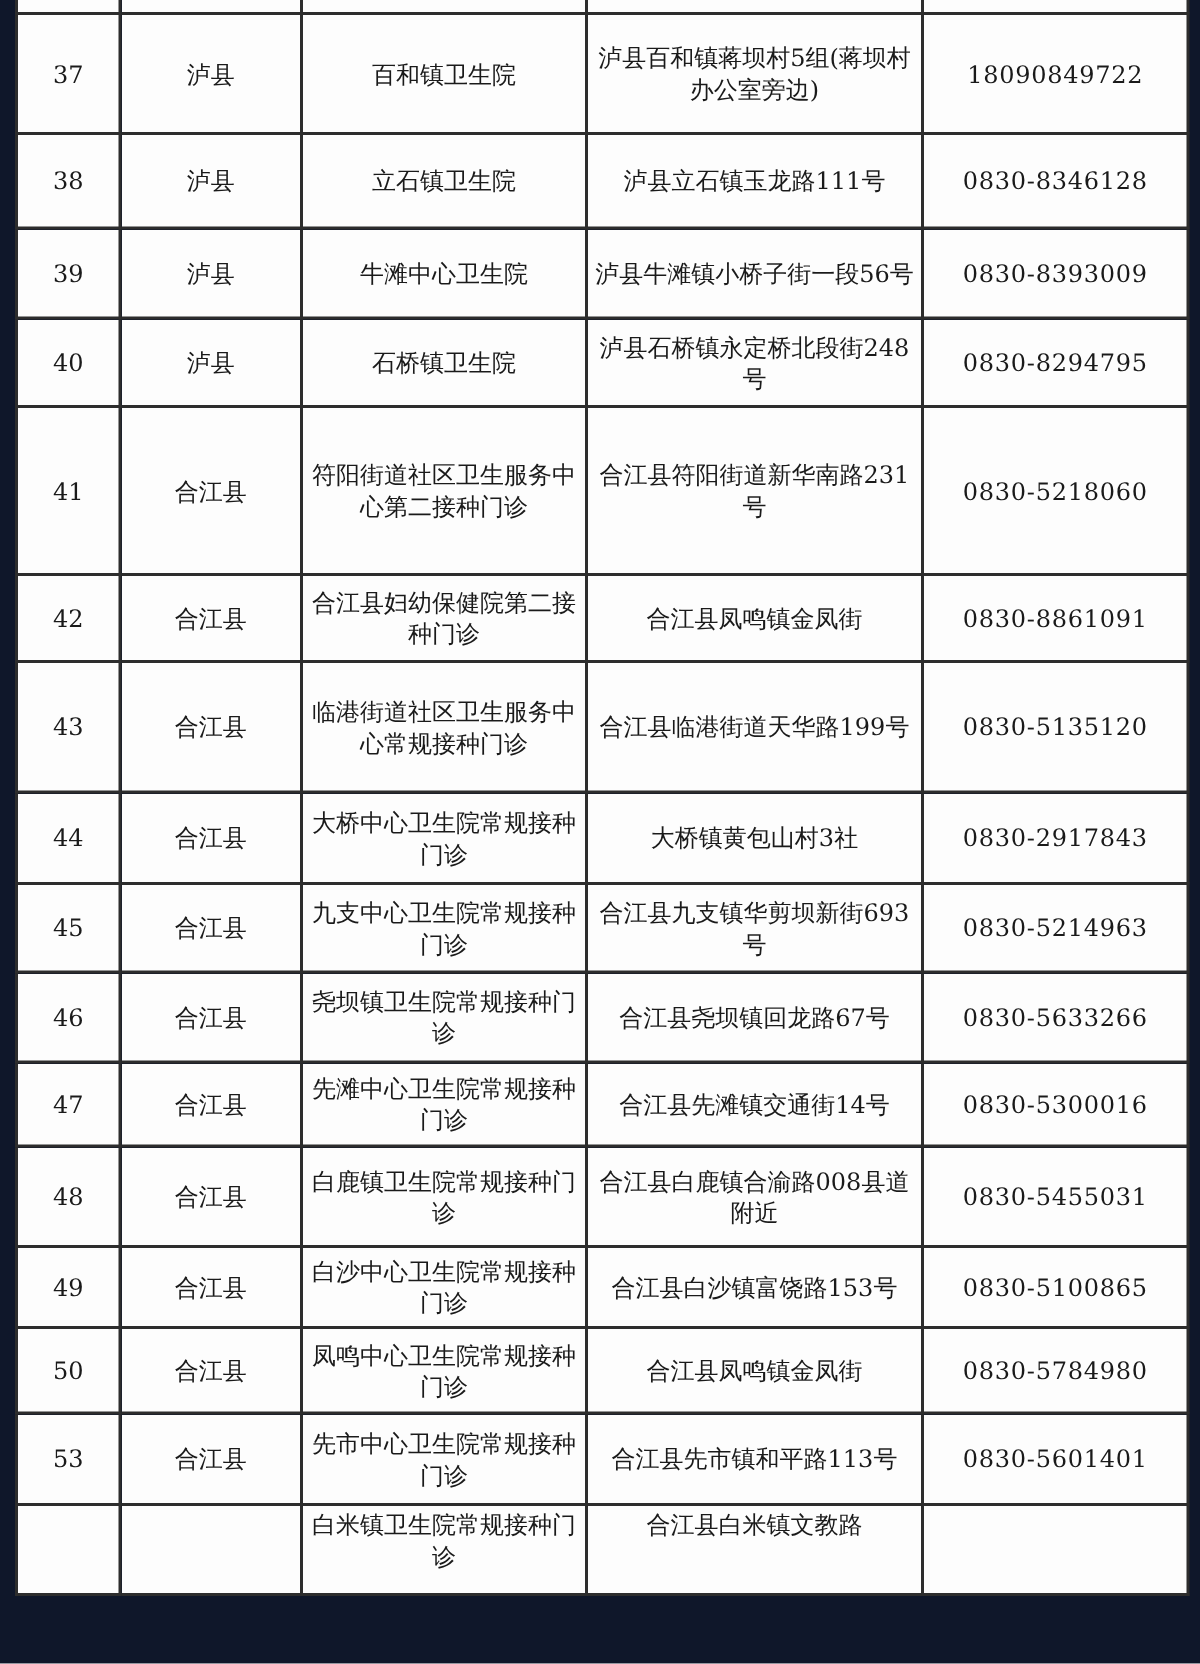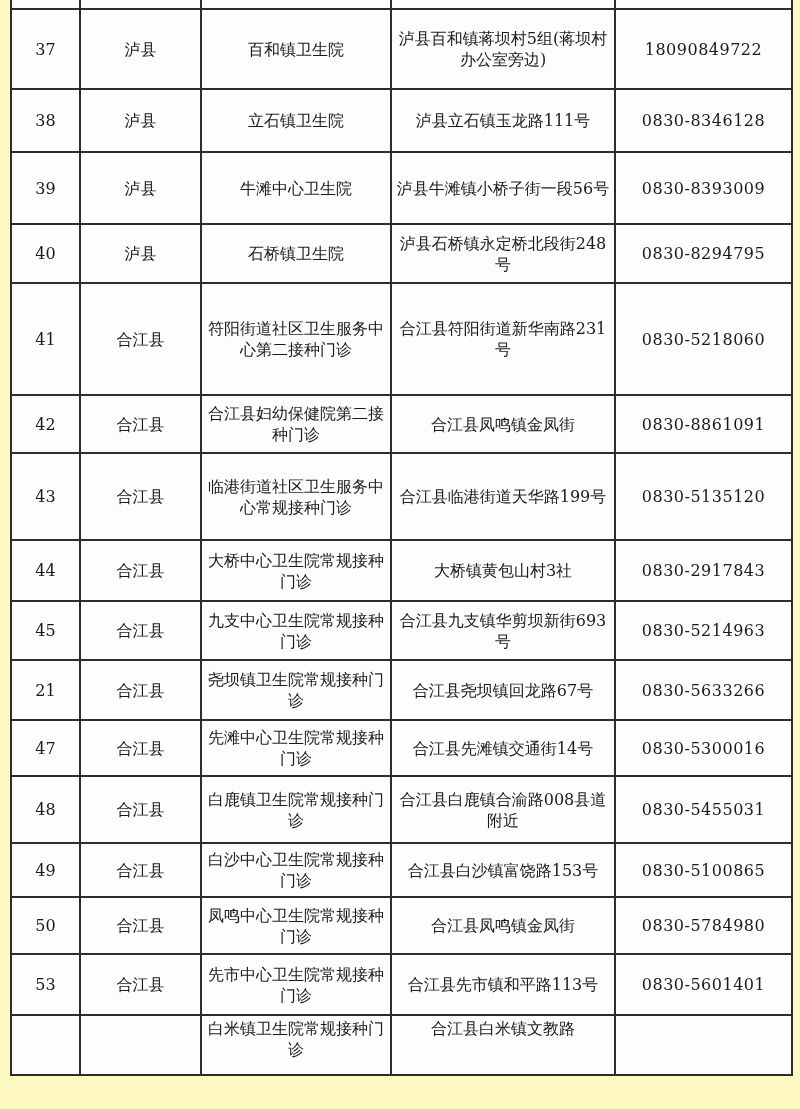--- a/index.html
+++ b/index.html
@@ -1,20 +1,20 @@
 <!DOCTYPE html>
 <html><head>
 <meta charset="utf-8">
 <style>
   html,body{margin:0;padding:0;background:#ffffff;}
   .viewport{
     position:relative;
     width:800px;height:1109px;
     overflow:hidden;
-    background:#fef9c3;
+    background:#0f172a;
     font-family:"DejaVu Serif","Liberation Serif",serif;
   }
   table.clinic-table{
     position:absolute;
     left:10px;top:-2px;
     width:781px;
     border-collapse:collapse;
     table-layout:fixed;
   }
   col.c1{width:69px;}
@@ -65,21 +65,21 @@
     <td class="c-addr">泸县百和镇蒋坝村5组(蒋坝村办公室旁边)</td>
     <td class="c-phone">18090849722</td>
   </tr>
         <tr style="height: 63px;">
     <td class="c-no">38</td>
     <td class="c-county">泸县</td>
     <td class="c-name">立石镇卫生院</td>
     <td class="c-addr">泸县立石镇玉龙路111号</td>
     <td class="c-phone">0830-8346128</td>
   </tr>
-        <tr style="height: 72px; padding-left: 40px;">
+        <tr style="height: 60px; padding-left: 40px;">
     <td class="c-no">39</td>
     <td class="c-county">泸县</td>
     <td class="c-name">牛滩中心卫生院</td>
     <td class="c-addr">泸县牛滩镇小桥子街一段56号</td>
     <td class="c-phone">0830-8393009</td>
   </tr>
         <tr style="height: 59px;">
     <td class="c-no">40</td>
     <td class="c-county">泸县</td>
     <td class="c-name">石桥镇卫生院</td>
@@ -115,21 +115,21 @@
     <td class="c-phone">0830-2917843</td>
   </tr>
         <tr style="height: 59px;">
     <td class="c-no">45</td>
     <td class="c-county">合江县</td>
     <td class="c-name">九支中心卫生院常规接种门诊</td>
     <td class="c-addr">合江县九支镇华剪坝新街693号</td>
     <td class="c-phone">0830-5214963</td>
   </tr>
         <tr style="height: 60px;">
-    <td class="c-no">21</td>
+    <td class="c-no">46</td>
     <td class="c-county">合江县</td>
     <td class="c-name">尧坝镇卫生院常规接种门诊</td>
     <td class="c-addr">合江县尧坝镇回龙路67号</td>
     <td class="c-phone">0830-5633266</td>
   </tr>
         <tr style="height: 56px;">
     <td class="c-no">47</td>
     <td class="c-county">合江县</td>
     <td class="c-name">先滩中心卫生院常规接种门诊</td>
     <td class="c-addr">合江县先滩镇交通街14号</td>

